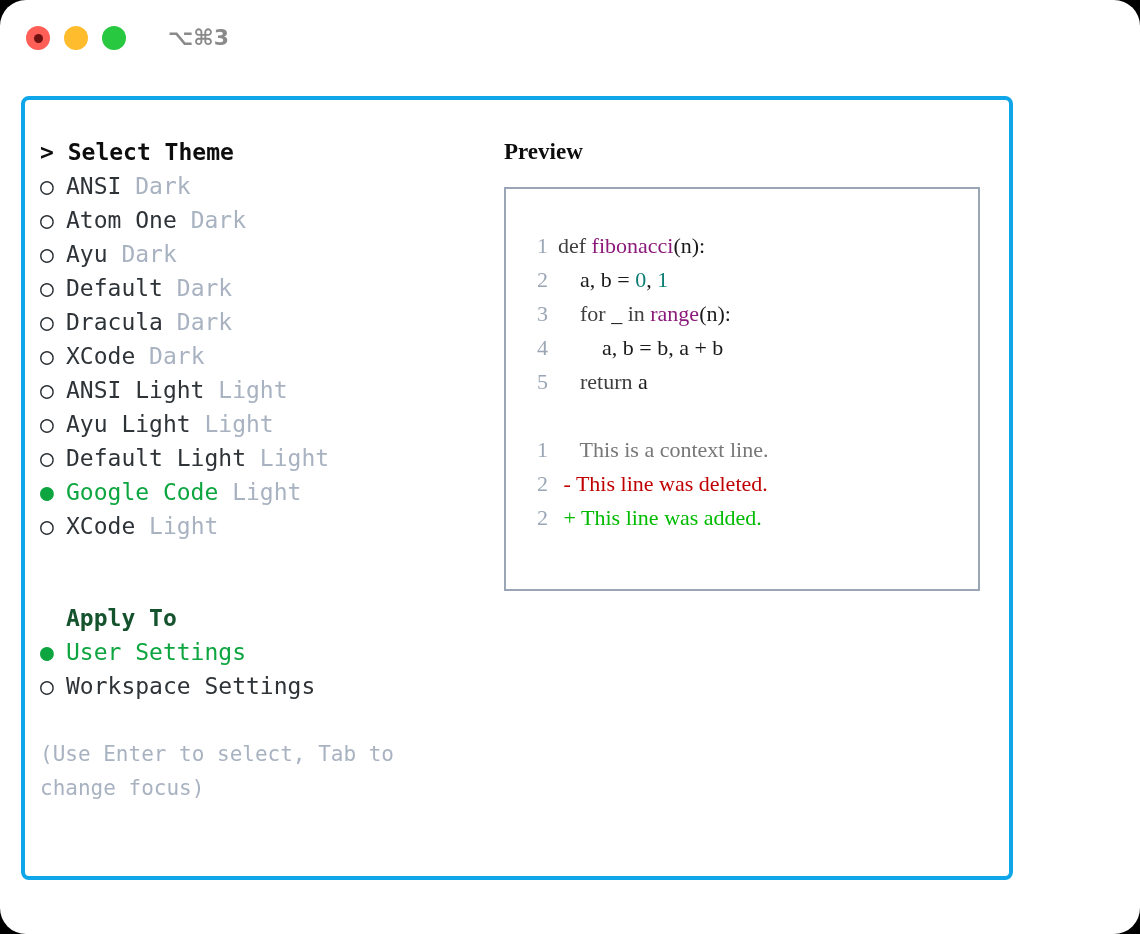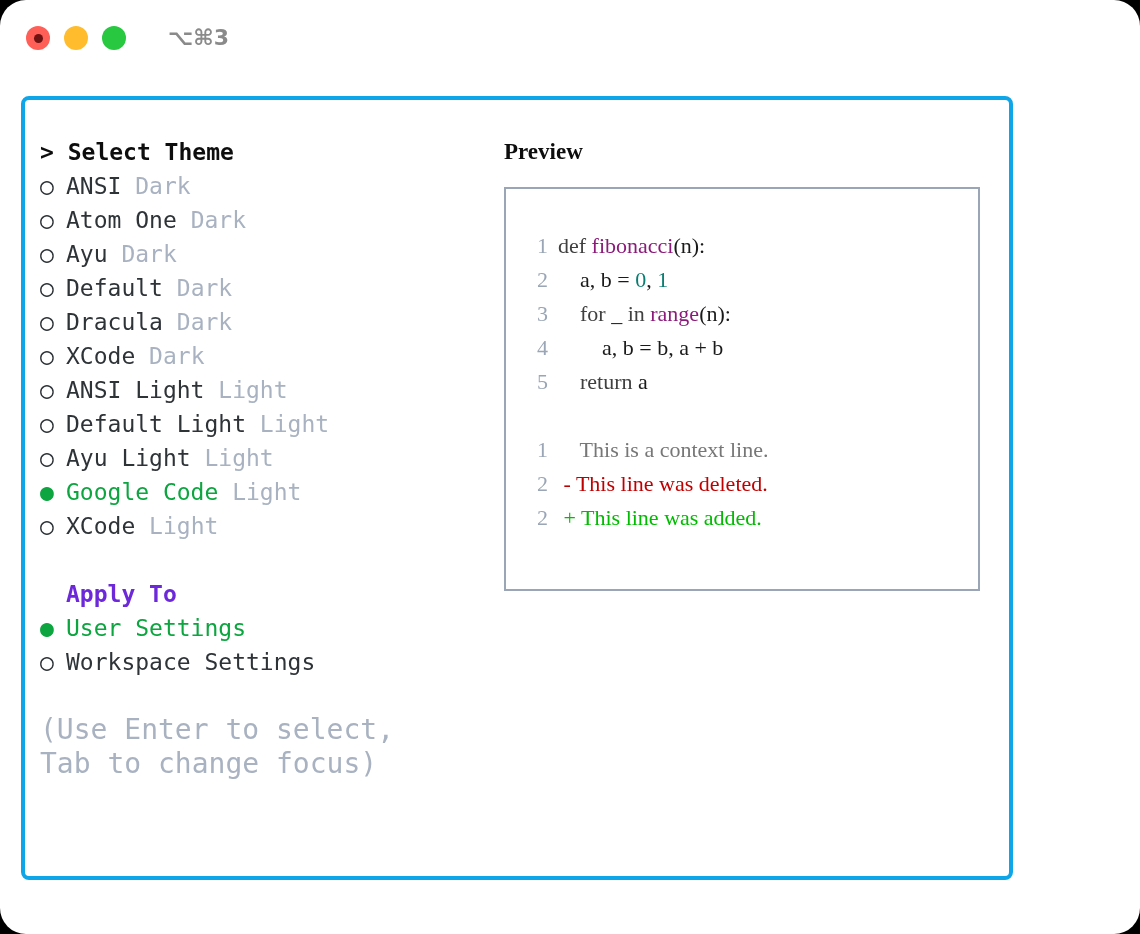--- a/index.html
+++ b/index.html
@@ -124,28 +124,29 @@
     text-align: center;
   }
 
   .section-gap { height: 34px; }
 
   .sub-header {
     height: 34px;
     line-height: 34px;
     font-size: 23px;
     font-weight: 700;
-    color: #6d28d9;
+    color: #14532d;
     padding-left: 26px;
     white-space: pre;
+    margin-top: 24px;
   }
 
   .hint {
     margin-top: 34px;
-    font-size: 28px;
+    font-size: 21px;
     line-height: 34px;
     color: #a8b2c1;
     width: 400px;
     white-space: pre-wrap;
   }
 
   
   .right-col {
     position: absolute;
     left: 479px;
@@ -215,22 +216,22 @@
       <div class="list-header">&gt; Select Theme</div>
 
       <div id="theme-list">
           <div class="opt-row"><span class="opt-bullet">○</span><span class="opt-label">ANSI</span><span class="opt-tag"> Dark</span></div>
           <div class="opt-row"><span class="opt-bullet">○</span><span class="opt-label">Atom One</span><span class="opt-tag"> Dark</span></div>
           <div class="opt-row"><span class="opt-bullet">○</span><span class="opt-label">Ayu</span><span class="opt-tag"> Dark</span></div>
           <div class="opt-row"><span class="opt-bullet">○</span><span class="opt-label">Default</span><span class="opt-tag"> Dark</span></div>
           <div class="opt-row"><span class="opt-bullet">○</span><span class="opt-label">Dracula</span><span class="opt-tag"> Dark</span></div>
           <div class="opt-row"><span class="opt-bullet">○</span><span class="opt-label">XCode</span><span class="opt-tag"> Dark</span></div>
           <div class="opt-row"><span class="opt-bullet">○</span><span class="opt-label">ANSI Light</span><span class="opt-tag"> Light</span></div>
+          <div class="opt-row"><span class="opt-bullet">○</span><span class="opt-label">Ayu Light</span><span class="opt-tag"> Light</span></div>
           <div class="opt-row"><span class="opt-bullet">○</span><span class="opt-label">Default Light</span><span class="opt-tag"> Light</span></div>
-          <div class="opt-row"><span class="opt-bullet">○</span><span class="opt-label">Ayu Light</span><span class="opt-tag"> Light</span></div>
           <div class="opt-row selected"><span class="opt-bullet">●</span><span class="opt-label">Google Code</span><span class="opt-tag"> Light</span></div>
           <div class="opt-row"><span class="opt-bullet">○</span><span class="opt-label">XCode</span><span class="opt-tag"> Light</span></div>
         </div>
 
       <div class="section-gap"></div>
 
       <div class="sub-header">Apply To</div>
 
       <div id="apply-list">
           <div class="opt-row selected"><span class="opt-bullet">●</span><span class="opt-label">User Settings</span></div>

